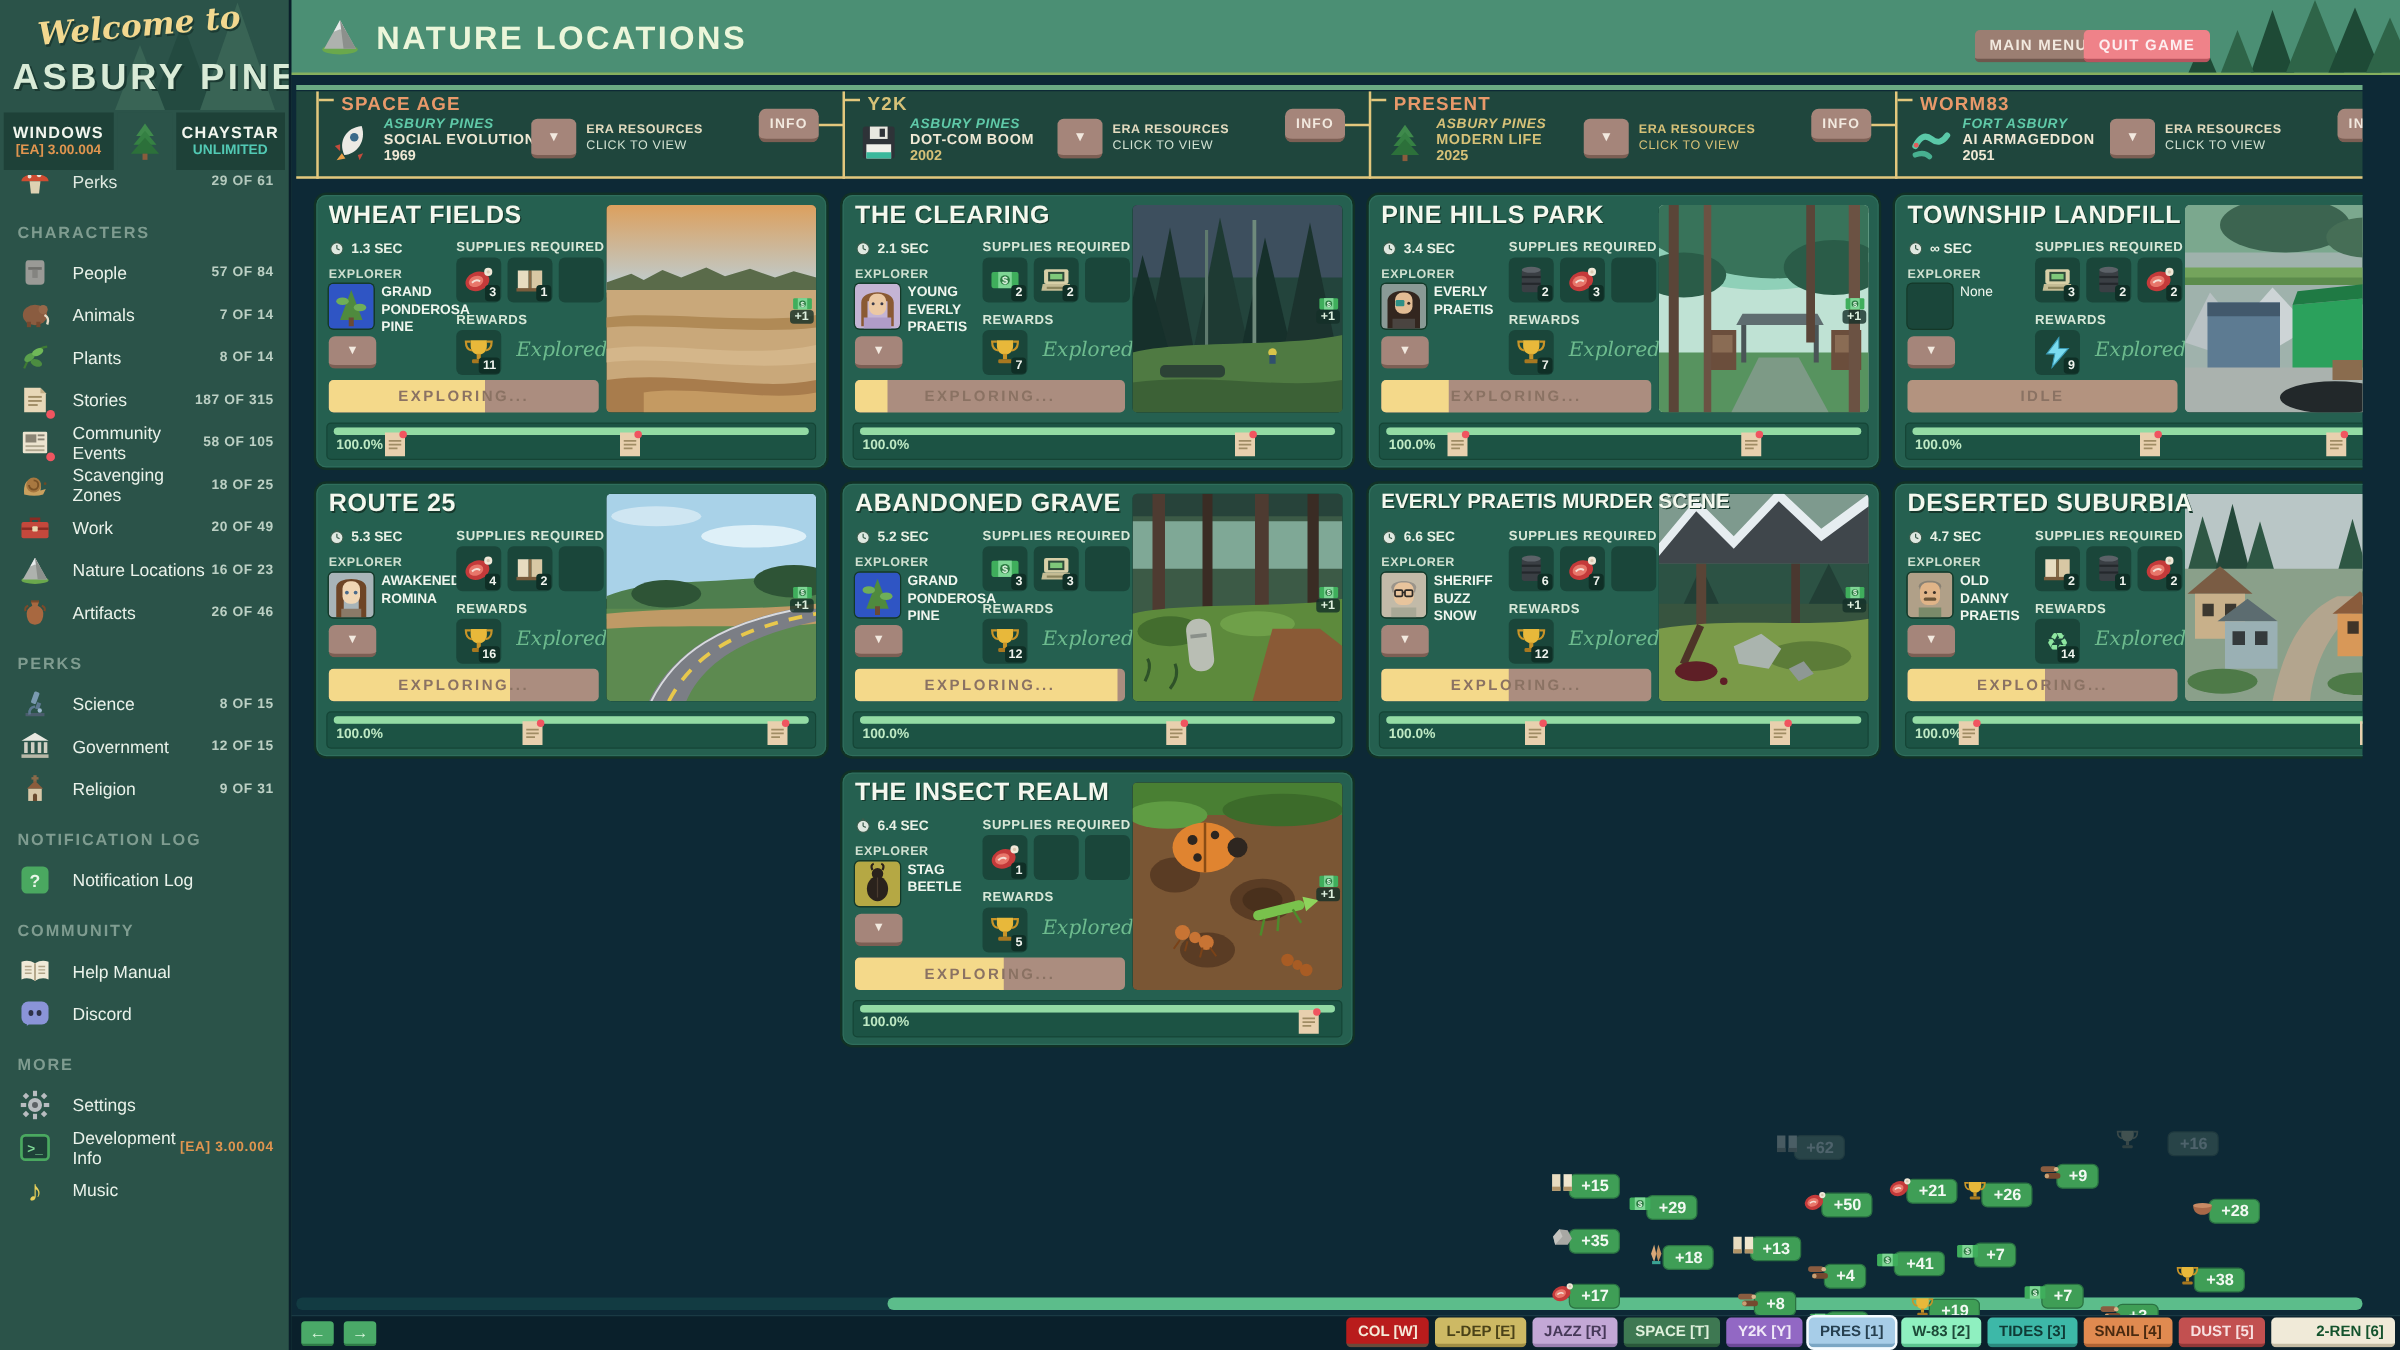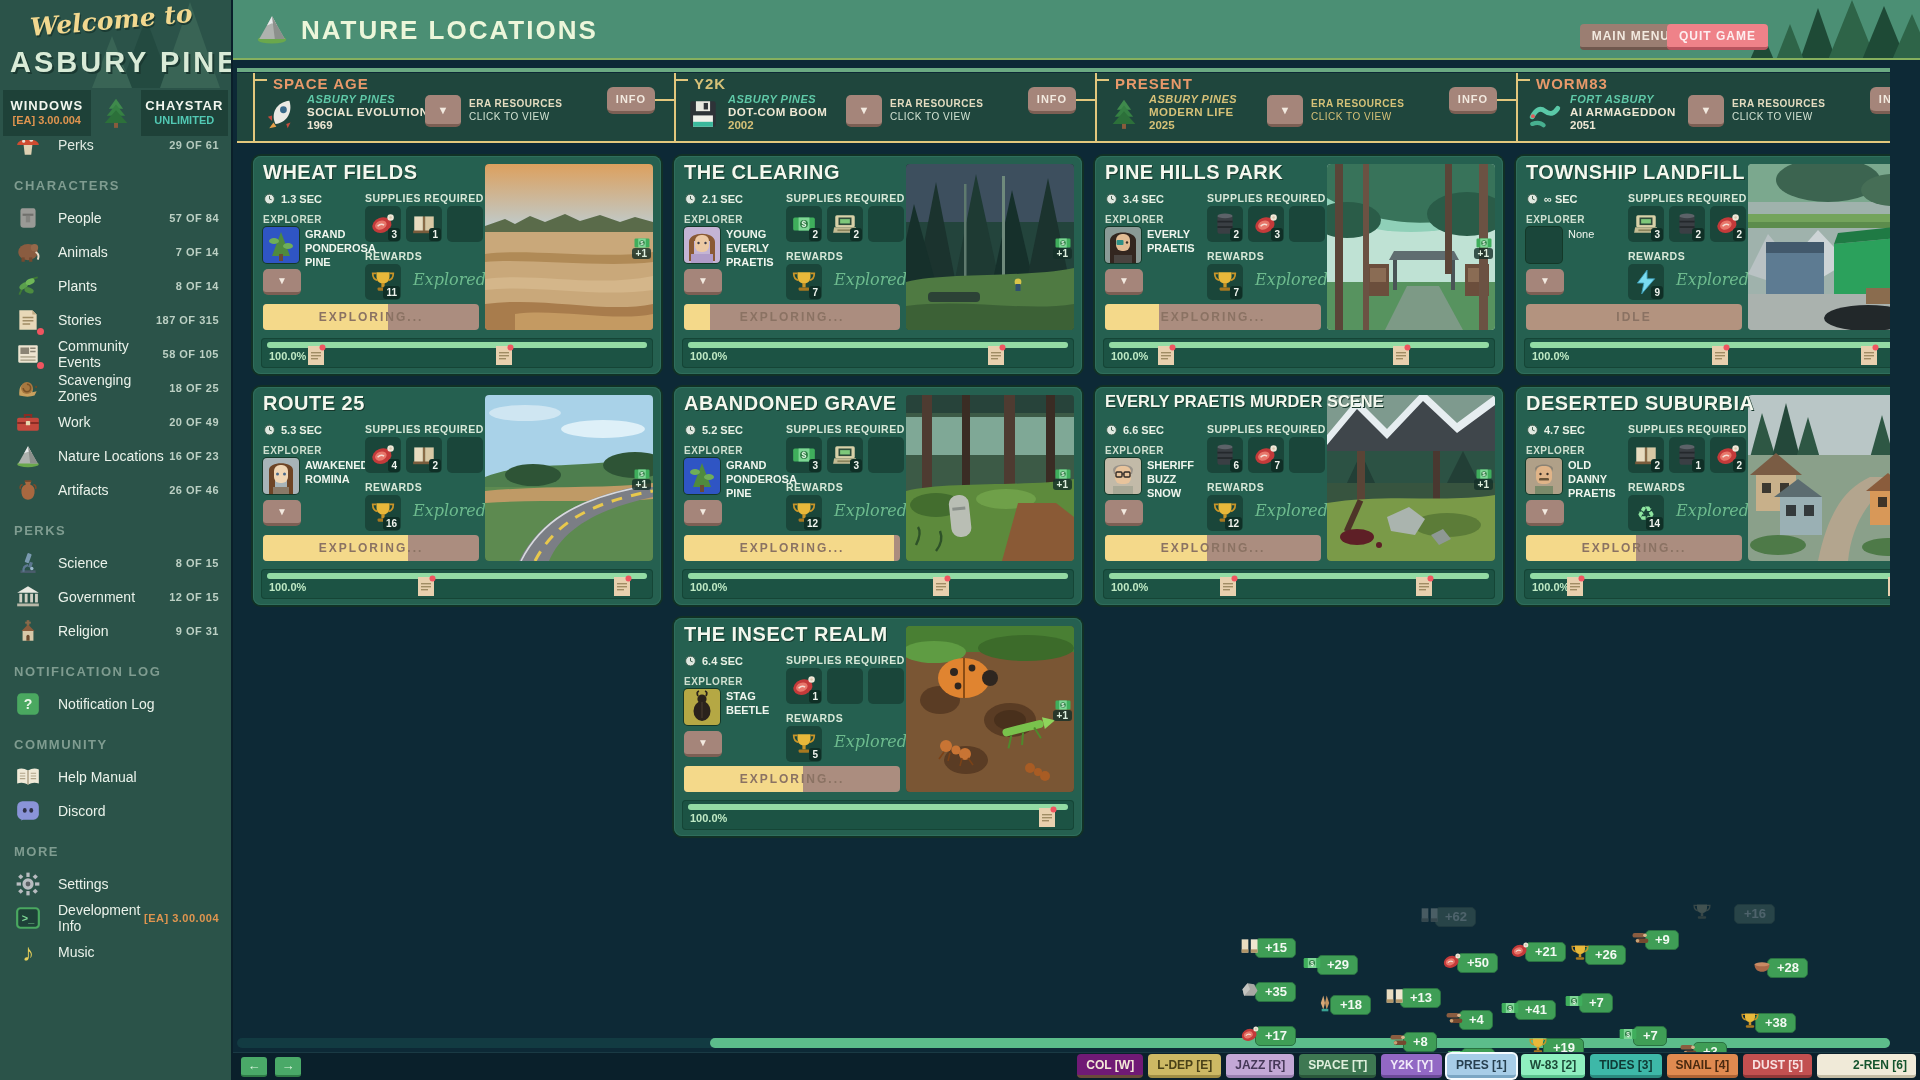--- a/index.html
+++ b/index.html
@@ -1800,21 +1800,21 @@
           <circle cx="19" cy="6" r="1.2" fill="#d8c8b0"></circle>
         </svg></span>
       <span class="fv">+20</span>
     </div>
   </div>
 
 <div class="bottombar">
   <div class="navbtn" id="nav-back">←</div>
   <div class="navbtn" id="nav-fwd">→</div>
   <div class="tags" id="tags">
-      <div class="tag" style="background: #701a75; color: rgb(245, 233, 216); border-bottom: 3px solid rgb(106, 74, 58); margin-left: 46px;">COL [W]</div>
+      <div class="tag" style="background: #b91c1c; color: rgb(245, 233, 216); border-bottom: 3px solid rgb(106, 74, 58); margin-left: 46px;">COL [W]</div>
       <div class="tag" style="background: rgb(205, 185, 100); color: rgb(74, 66, 24); border-bottom: 3px solid rgb(160, 142, 68);">L-DEP [E]</div>
       <div class="tag" style="background: rgb(195, 168, 214); color: rgb(70, 56, 88); border-bottom: 3px solid rgb(154, 128, 176);">JAZZ [R]</div>
       <div class="tag" style="background: rgb(62, 120, 82); color: rgb(223, 240, 220); border-bottom: 3px solid rgb(42, 87, 58);">SPACE [T]</div>
       <div class="tag" style="background: rgb(146, 104, 196); color: rgb(240, 232, 248); border-bottom: 3px solid rgb(108, 74, 152);">Y2K [Y]</div>
       <div class="tag sel" style="background: rgb(167, 205, 232); color: rgb(39, 64, 80); border-bottom: 3px solid rgb(122, 166, 196);">PRES [1]</div>
       <div class="tag" style="background: rgb(143, 240, 192); color: rgb(29, 74, 56); border-bottom: 3px solid rgb(92, 196, 144);">W-83 [2]</div>
       <div class="tag" style="background: rgb(61, 184, 168); color: rgb(15, 58, 53); border-bottom: 3px solid rgb(42, 138, 126);">TIDES [3]</div>
       <div class="tag" style="background: rgb(224, 138, 80); color: rgb(74, 42, 16); border-bottom: 3px solid rgb(176, 100, 52);">SNAIL [4]</div>
       <div class="tag" style="background: rgb(194, 80, 80); color: rgb(248, 224, 224); border-bottom: 3px solid rgb(146, 56, 56);">DUST [5]</div>
       <div class="tag" style="background: rgb(240, 234, 216); color: #14532d; border-bottom: 3px solid rgb(196, 188, 164); padding-left: 36px;">2-REN [6]</div>

